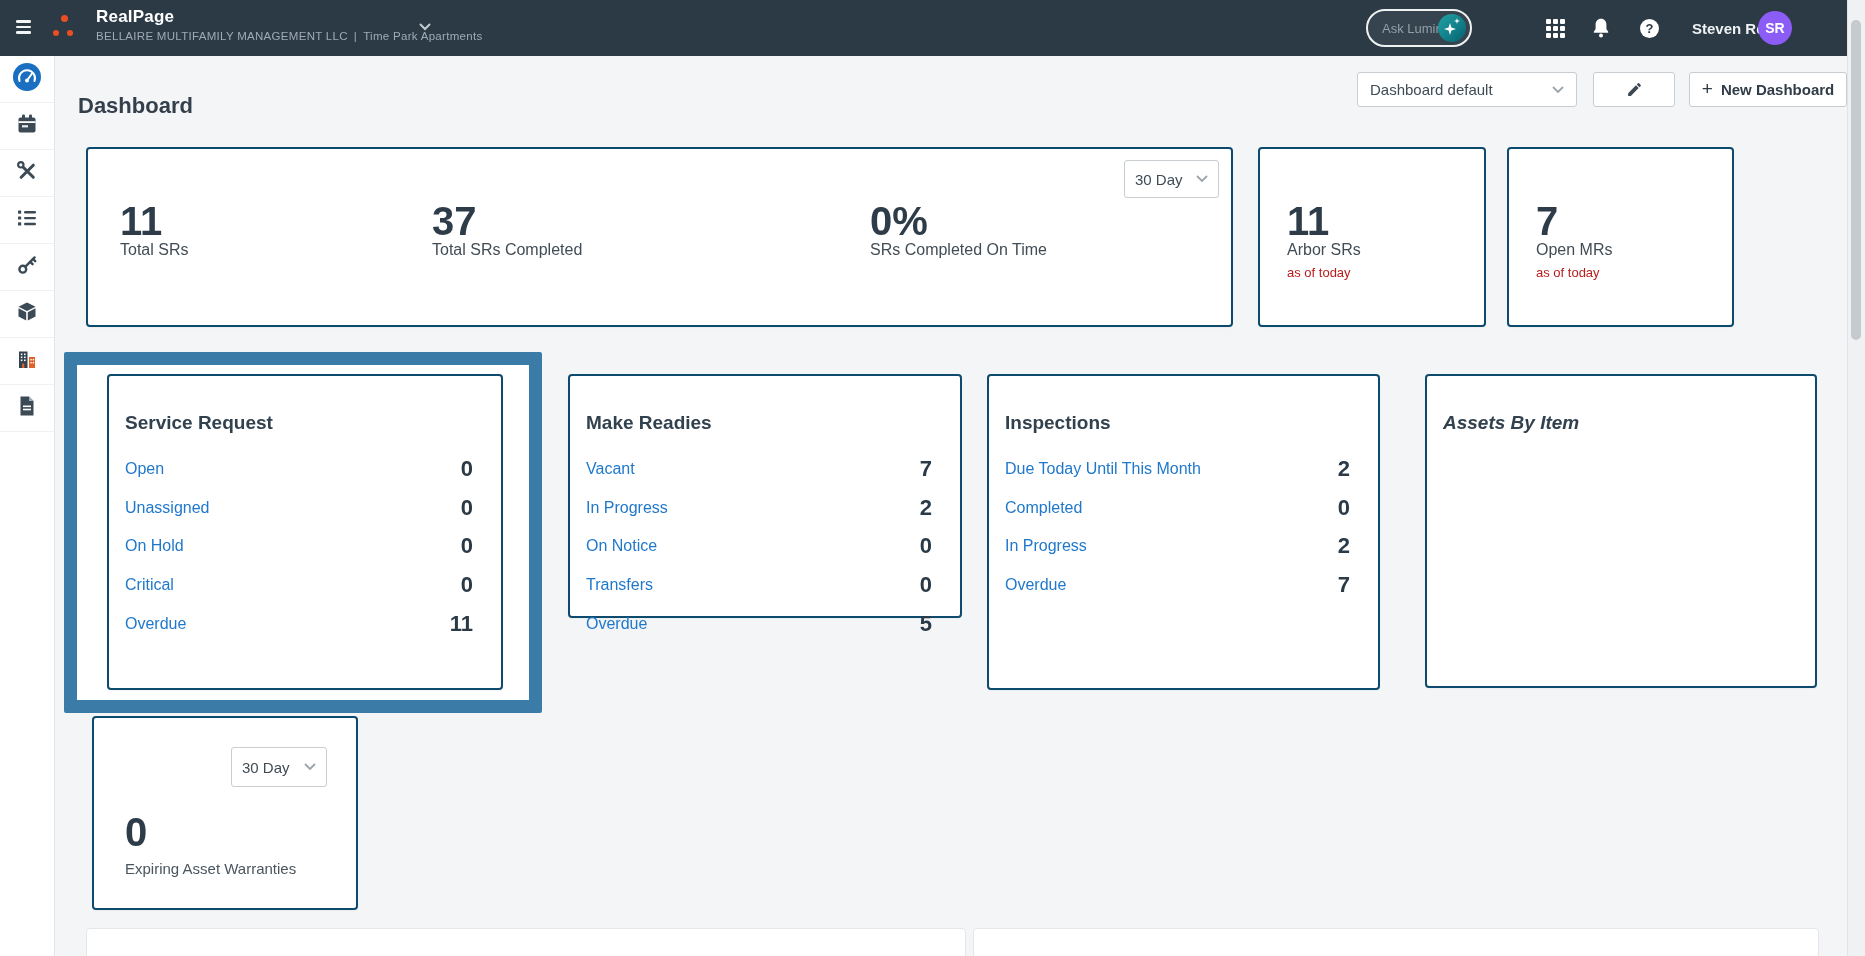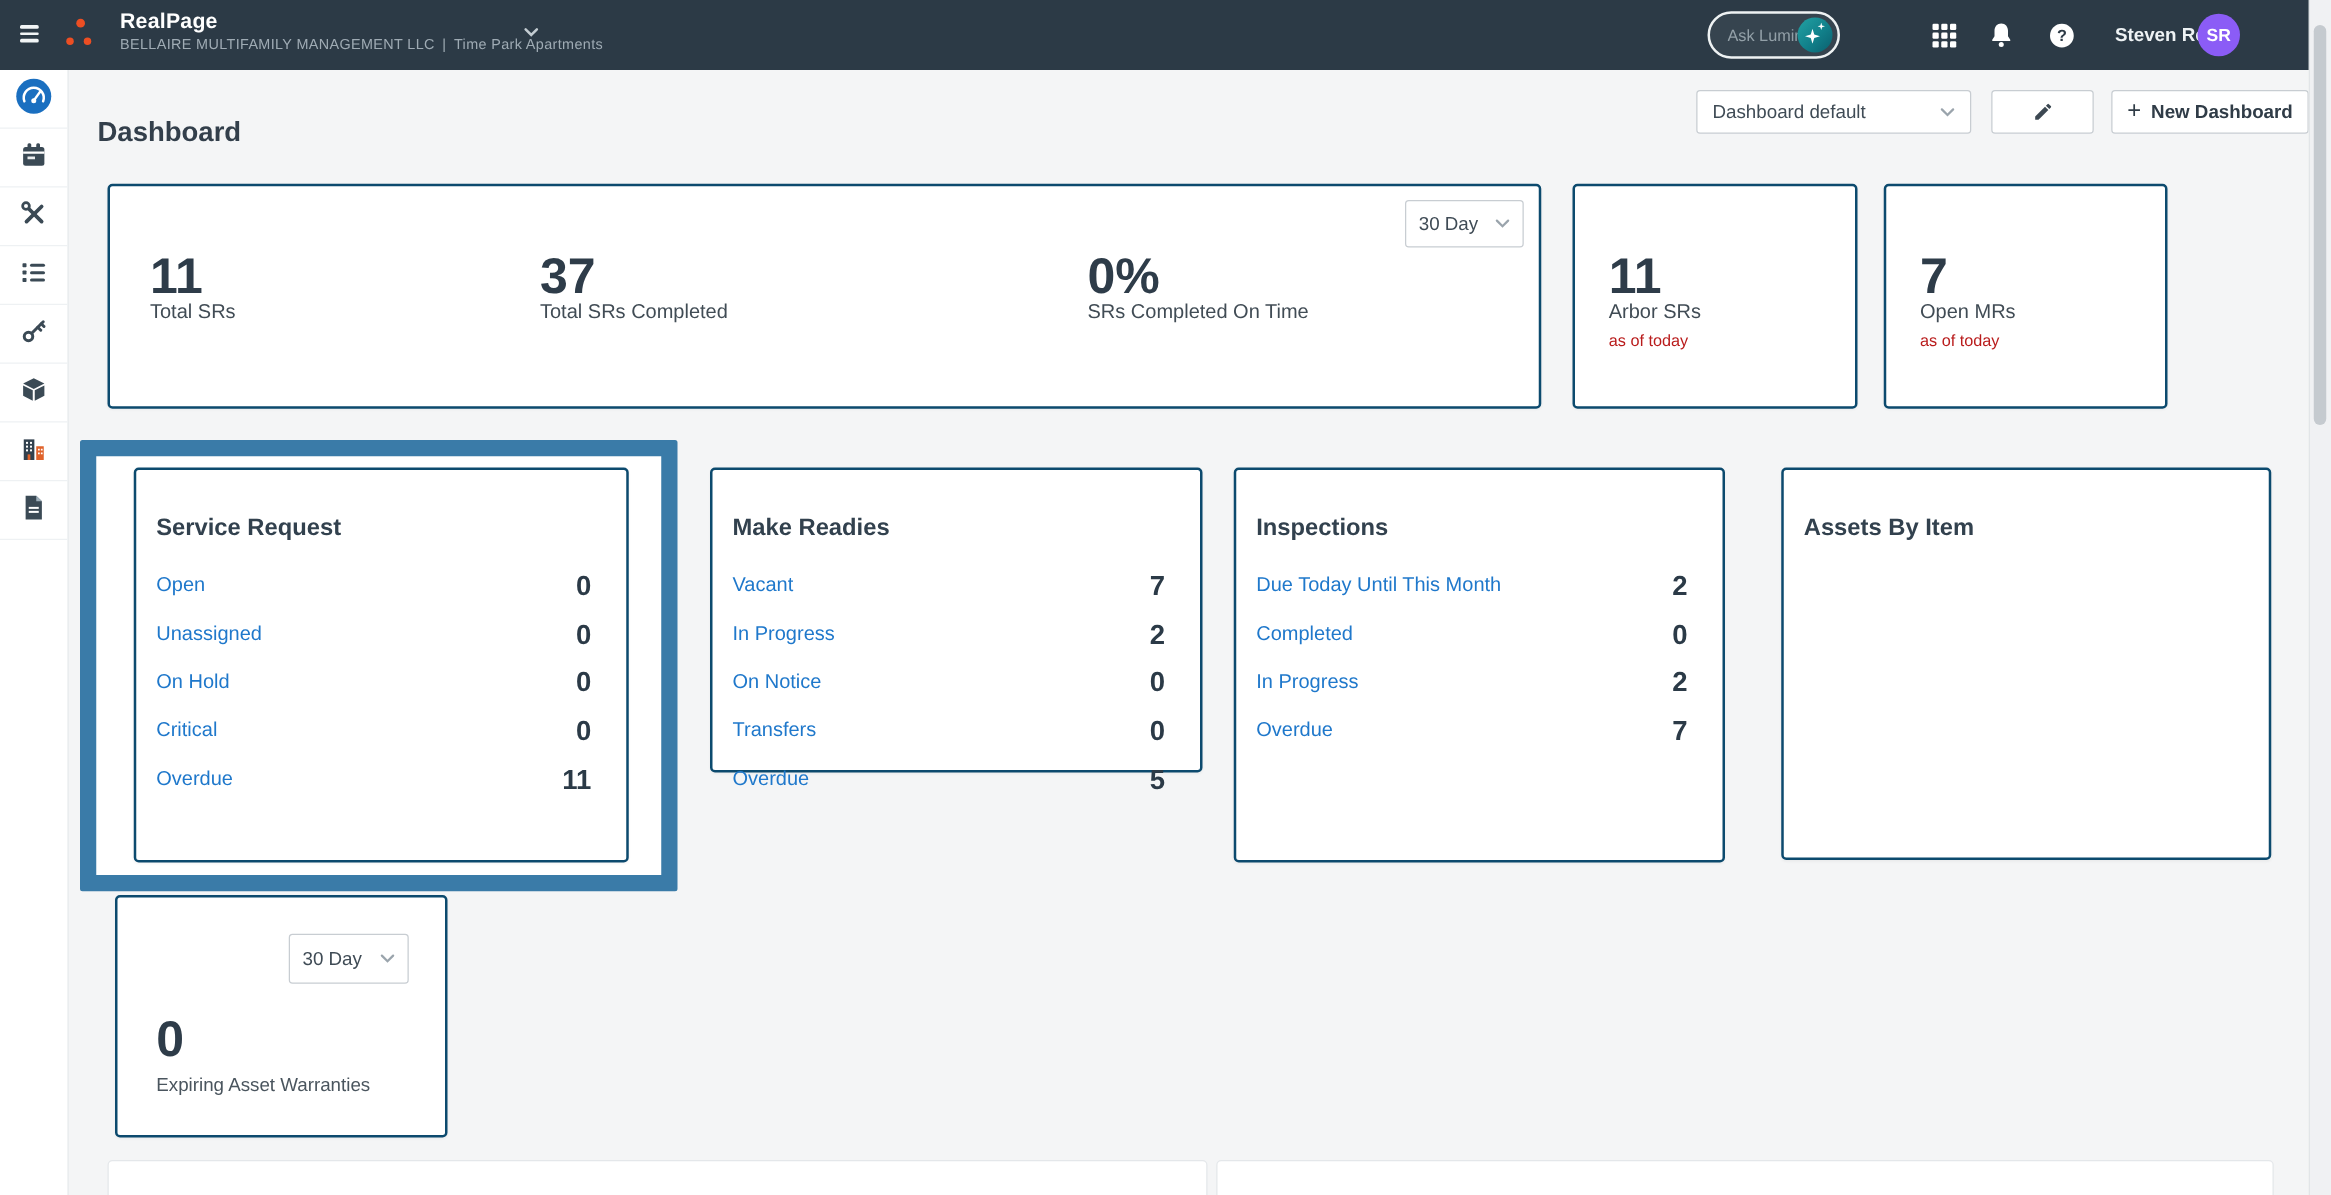--- a/index.html
+++ b/index.html
@@ -369,21 +369,21 @@
           <a class="clink">In Progress</a>
           <div class="cval">2</div>
         </div>
         <div class="crow">
           <a class="clink">Overdue</a>
           <div class="cval">7</div>
         </div>
       </div>
   </div>
 
-  <div class="card" style="left:1425px;top:374px;width:392px;height:314px;">
+  <div class="card" style="left:1425px;top:374px;width:392px;height:314px;font-style:italic;">
     <div class="wtitle">Assets By Item</div>
     <div class="rows"></div>
   </div>
 
   <div class="card" style="left:92px;top:716px;width:266px;height:194px;">
     <div class="select warranty-select">
       <span>30 Day</span>
       <svg width="12" height="8" viewBox="0 0 12 8">
           <polyline points="1.5,1.5 6,6 10.5,1.5" fill="none" stroke="#9aa4ac" stroke-width="1.8" stroke-linecap="round"></polyline>
         </svg>

